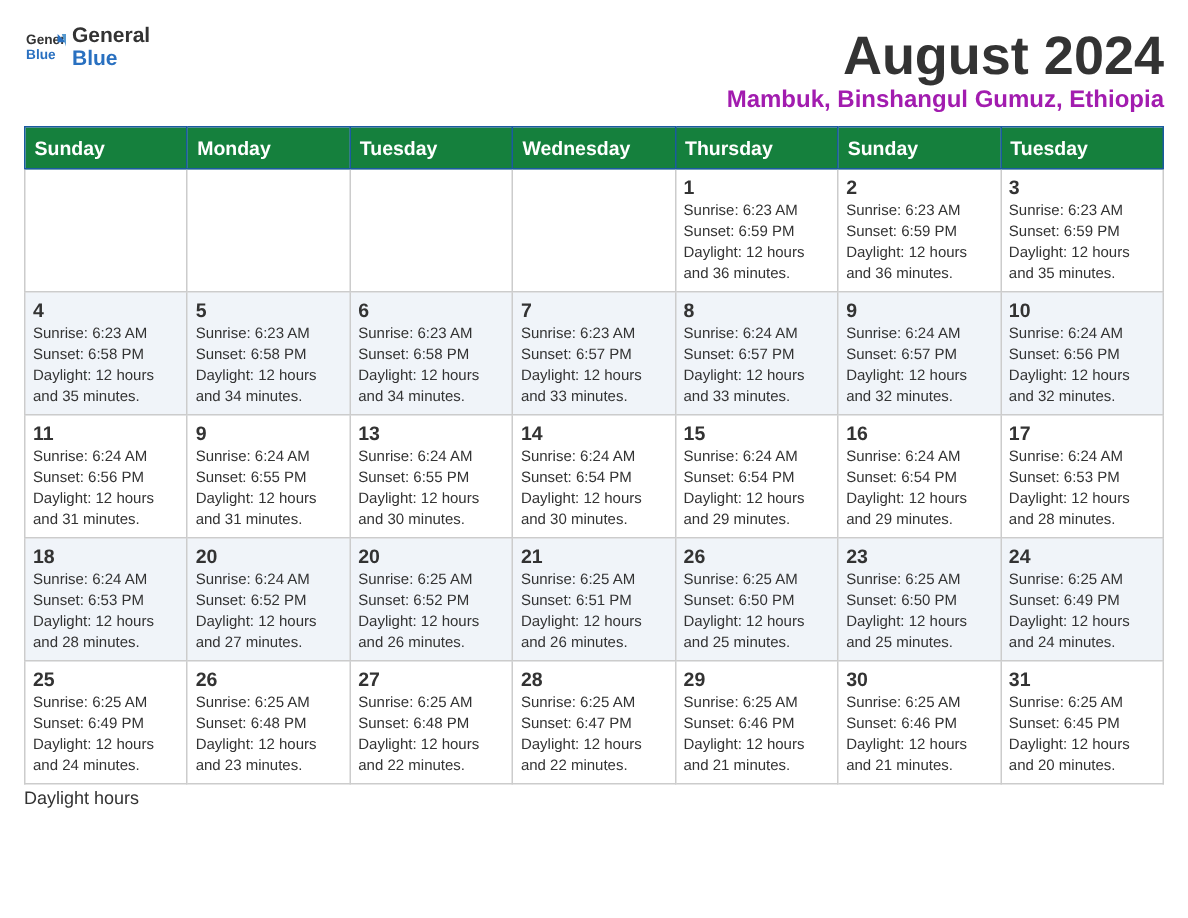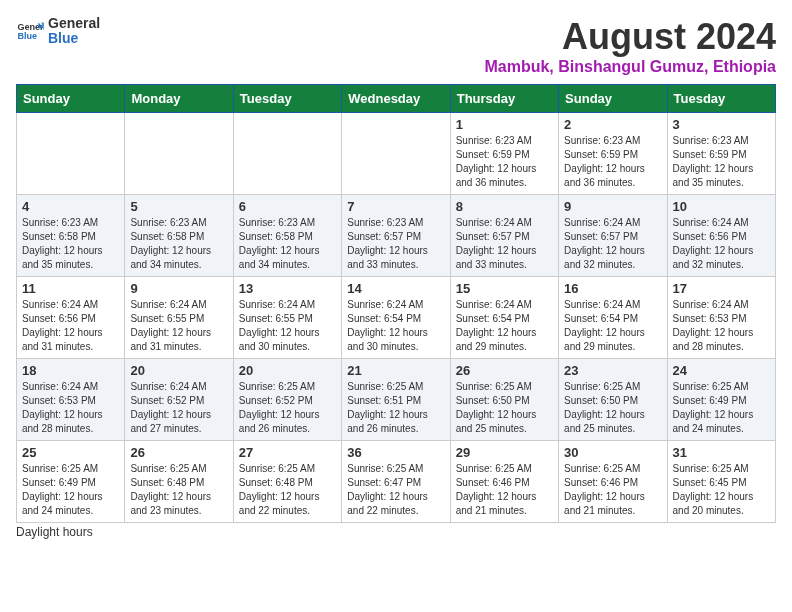--- a/index.html
+++ b/index.html
@@ -289,21 +289,21 @@
 Sunset: 6:48 PM
 Daylight: 12 hours and 23 minutes.</div>
         </td>
         <td>
           <div class="day-number">27</div>
           <div class="day-info">Sunrise: 6:25 AM
 Sunset: 6:48 PM
 Daylight: 12 hours and 22 minutes.</div>
         </td>
         <td>
-          <div class="day-number">36</div>
+          <div class="day-number">28</div>
           <div class="day-info">Sunrise: 6:25 AM
 Sunset: 6:47 PM
 Daylight: 12 hours and 22 minutes.</div>
         </td>
         <td>
           <div class="day-number">29</div>
           <div class="day-info">Sunrise: 6:25 AM
 Sunset: 6:46 PM
 Daylight: 12 hours and 21 minutes.</div>
         </td>

